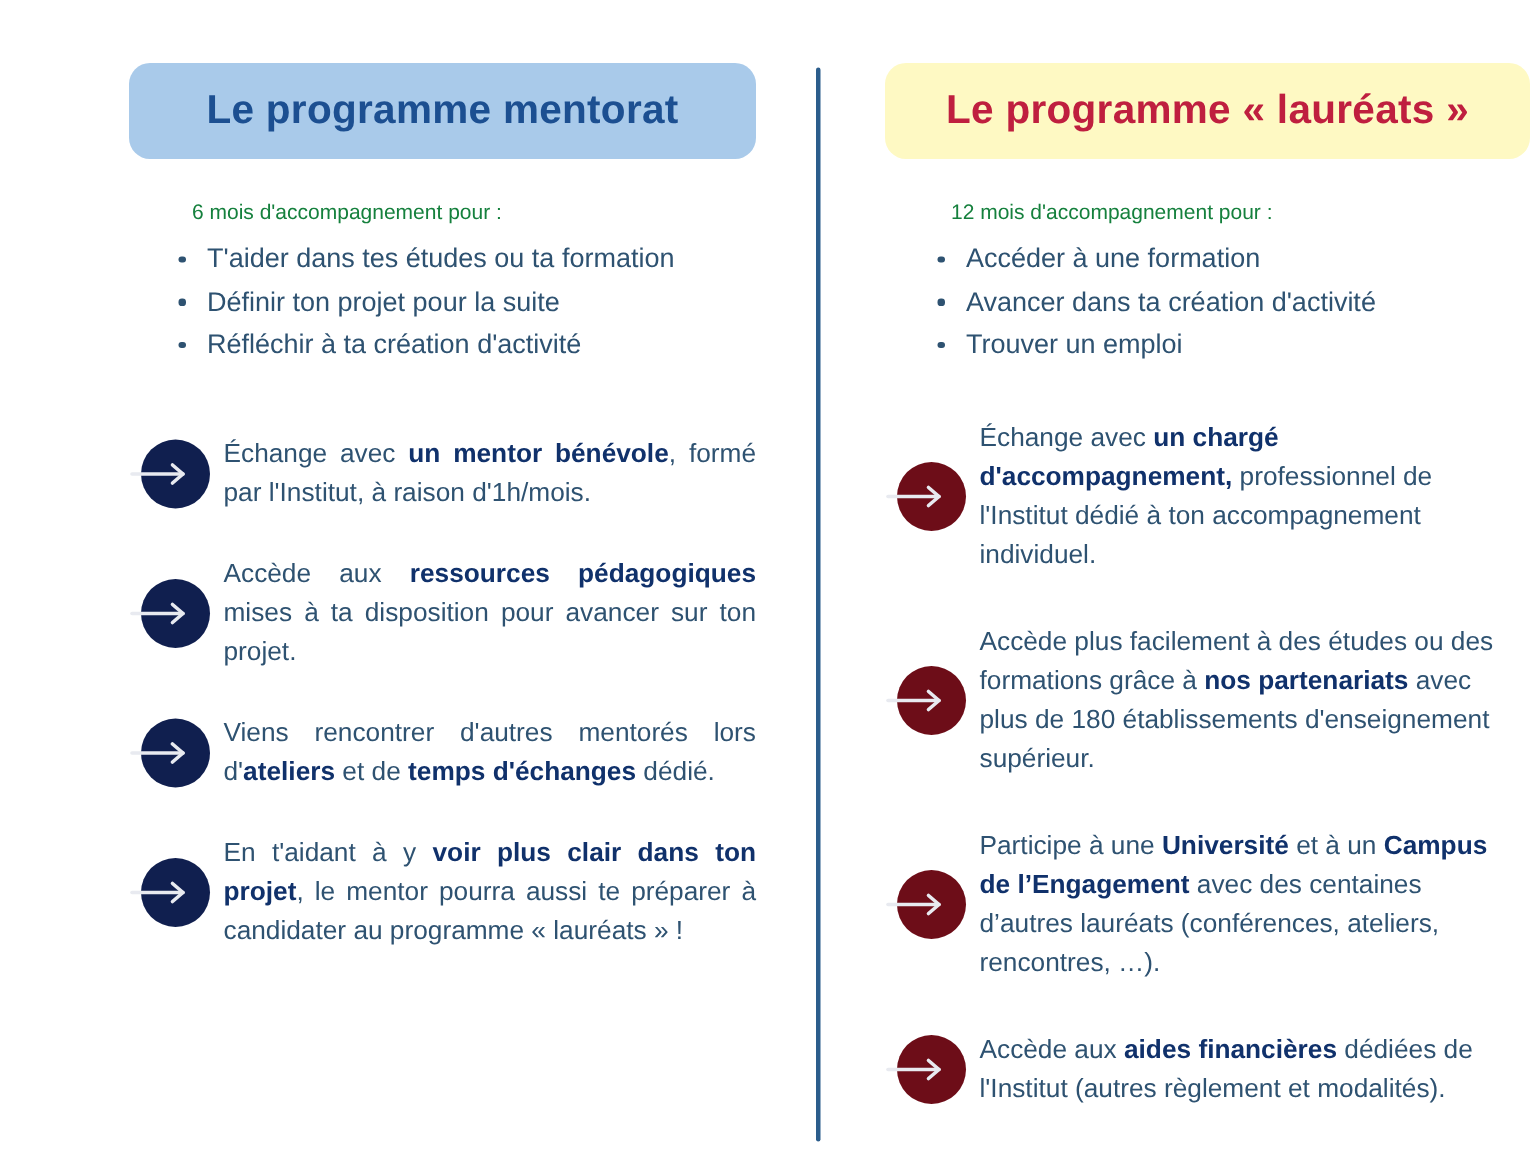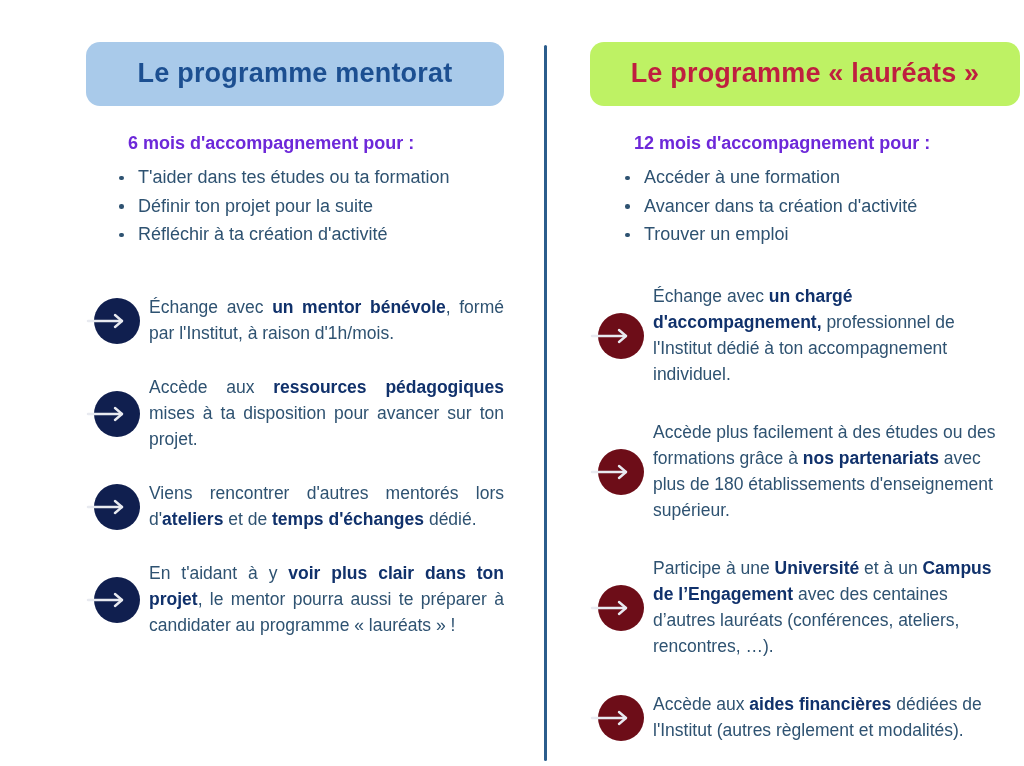--- a/index.html
+++ b/index.html
@@ -57,32 +57,32 @@
     letter-spacing: 0.2px;
   }
   .header-pill.blue {
     background: #a9caea;
     color: #1c4f91;
     font-size: 27px;
     padding: 16px 10px 17px;
     width: 418px;
   }
   .header-pill.pink {
-    background: #bef264;
+    background: #fef9c3;
     color: #bf1f3f;
     font-size: 27px;
     padding: 16px 10px 17px;
     width: 430px;
   }
 
   
   .sub-heading {
-    font-weight: bold;
-    color: #6d28d9;
-    font-size: 18px;
+    font-weight: normal;
+    color: #15803d;
+    font-size: 14px;
     margin-top: 27px;
   }
   .left .sub-heading  { margin-left: 42px; }
   .right .sub-heading { margin-left: 44px; }
 
   
   .bullets {
     list-style: none;
     margin: 9px 0 0 0;
     padding: 0;

